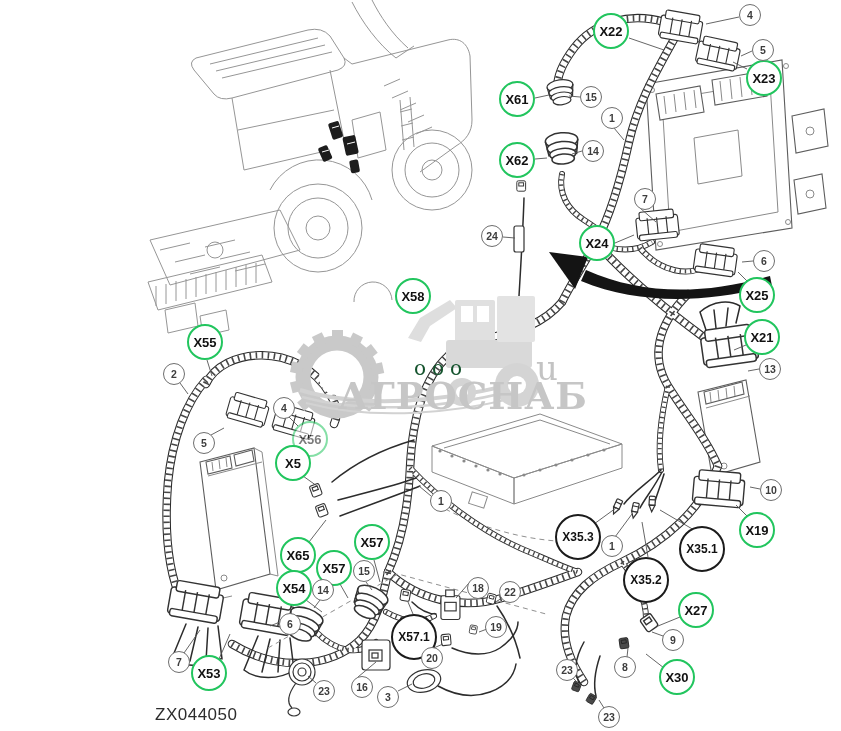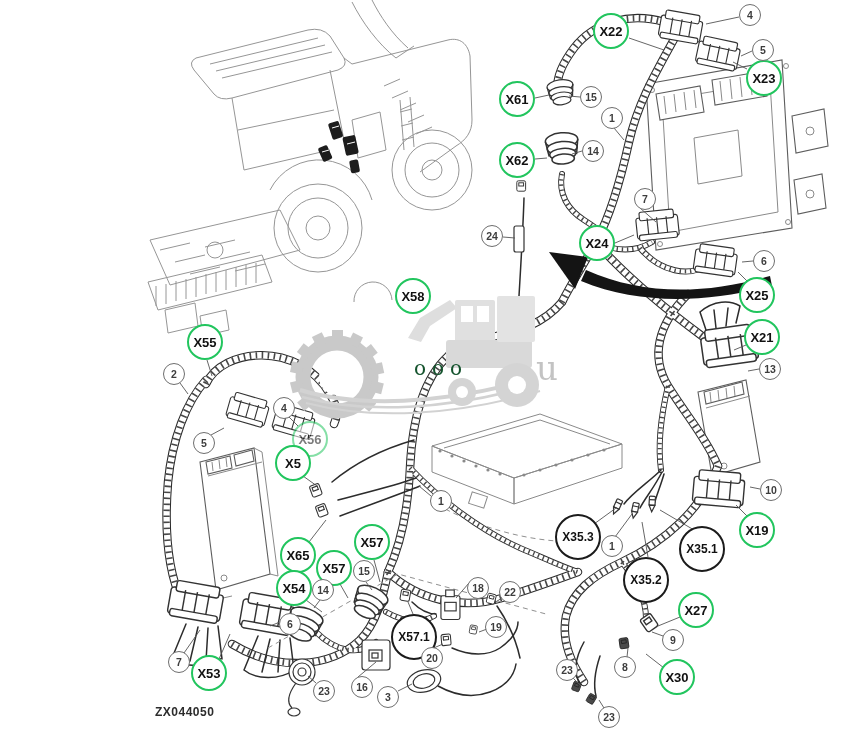--- a/index.html
+++ b/index.html
@@ -12,21 +12,21 @@
       line-height:1;z-index:30}
   .lg{width:36px;height:36px;border:2px solid #22c55e;font-size:13px}
   .xl{width:46px;height:46px;border:2px solid #1b1b1b;font-size:12px}
   .sm{width:22px;height:22px;border:1.5px solid #6e6e6e;color:#3d3d3d;font-size:10.5px}
   .faded{opacity:.55}
   
   .wm-text{position:absolute;font-family:"DejaVu Serif",serif;z-index:20;white-space:nowrap}
   #wm-ooo{left:414px;top:356px;font-size:20px;letter-spacing:6px;color:#14532d}
   #wm-name{left:338px;top:374px;font-size:37px;font-weight:700;color:#c6c6c6;letter-spacing:1px}
   #wm-u{left:536px;top:348px;font-size:34px;color:#c3c3c3}
-  #dwg{position:absolute;left:155px;top:705px;font-size:12px;font-weight:700;
+  #dwg{position:absolute;left:155px;top:705px;font-size:17px;font-weight:400;
        color:#2c2c2c;letter-spacing:.5px;z-index:30}
   
   .art{stroke:#969696;fill:none;stroke-width:1}
   .artf{fill:#1d1d1d;stroke:none}
   .mod{stroke:#5d5d5d;fill:#fff;stroke-width:1.1}
   .mod2{stroke:#8a8a8a;fill:none;stroke-width:1}
   .tO{stroke:#2c2c2c;stroke-width:8.5;fill:none;stroke-linecap:round}
   .tI{stroke:#fff;stroke-width:6.4;fill:none;stroke-linecap:round}
   .tR{stroke:#474747;stroke-width:6.4;fill:none;stroke-dasharray:1.6 4.4;stroke-linecap:butt}
   .sO{stroke:#2c2c2c;stroke-width:6;fill:none;stroke-linecap:round}
@@ -466,20 +466,21 @@
       <rect x="497" y="296" width="38" height="46" rx="2" fill="#e3e3e3"></rect>
       <circle cx="517" cy="385" r="22" fill="#d4d4d4"></circle>
       <circle cx="517" cy="385" r="9" fill="#fff"></circle>
       <circle cx="462" cy="392" r="14" fill="#d4d4d4"></circle>
       <circle cx="462" cy="392" r="6" fill="#fff"></circle>
     </g>
   </g>
 </svg>
 
 <div class="wm-text" id="wm-ooo">ooo</div>
+<div class="wm-text" id="wm-name">АГРОСНАБ</div>
 <div class="wm-text" id="wm-u">u</div>
 
 <div class="co lg" style="left:593px;top:13px">X22</div>
 <div class="co lg" style="left:746px;top:60px">X23</div>
 <div class="co lg" style="left:499px;top:81px">X61</div>
 <div class="co lg" style="left:499px;top:142px">X62</div>
 <div class="co lg" style="left:579px;top:225px">X24</div>
 <div class="co lg" style="left:739px;top:277px">X25</div>
 <div class="co lg" style="left:744px;top:319px">X21</div>
 <div class="co lg" style="left:395px;top:278px">X58</div>

